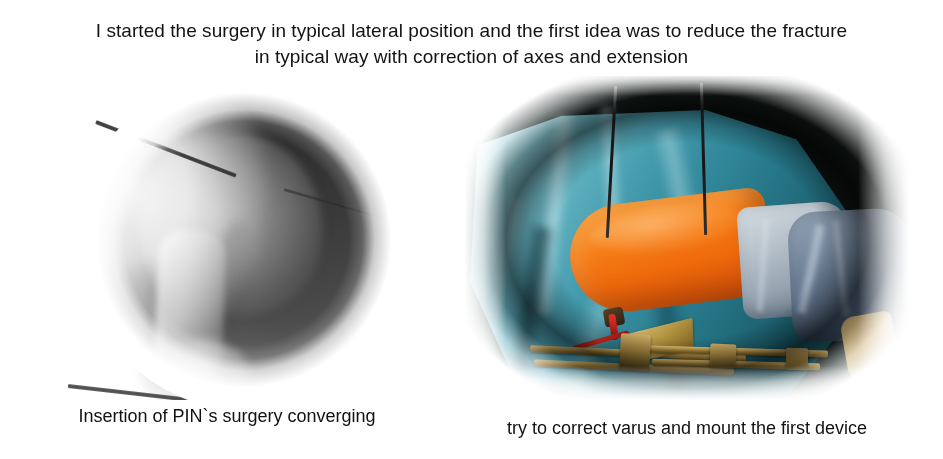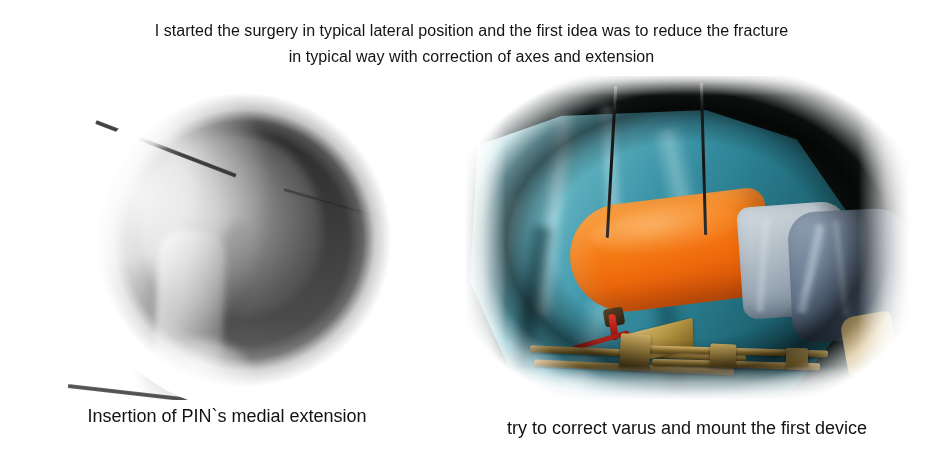--- a/index.html
+++ b/index.html
@@ -16,21 +16,21 @@
     position: relative;
   }
 
   
   .slide-title {
     position: absolute;
     left: 60px;
     top: 18px;
     width: 823px;
     text-align: center;
-    font-size: 16px;
+    font-size: 19px;
     line-height: 26px;
     letter-spacing: 0.05px;
     color: #131313;
     white-space: pre-line;
   }
 
   
   .figure {
     position: absolute;
     overflow: hidden;
@@ -468,21 +468,21 @@
     <div class="bone-edge-dark"></div>
     <div class="bone-shaft"></div>
     <div class="bone-bottom-glow"></div>
     <div class="fluoro-crescent"></div>
     <div class="xray-pin upper"></div>
     <div class="xray-pin upper-right"></div>
     <div class="xray-pin lower"></div>
     <div class="fluoro-feather"></div>
   </div>
 </div>
-<div class="caption" id="xray-caption">Insertion of PIN`s medial extension</div>
+<div class="caption" id="xray-caption">Insertion of PIN`s surgery converging</div>
 
 <div class="figure" id="photo-figure">
   <div class="photo-stage">
     <div class="or-background"></div>
     <div class="drape-main"></div>
 
     <div class="fold f1"></div>
     <div class="fold f2"></div>
     <div class="fold f3"></div>
     <div class="fold f4"></div>

